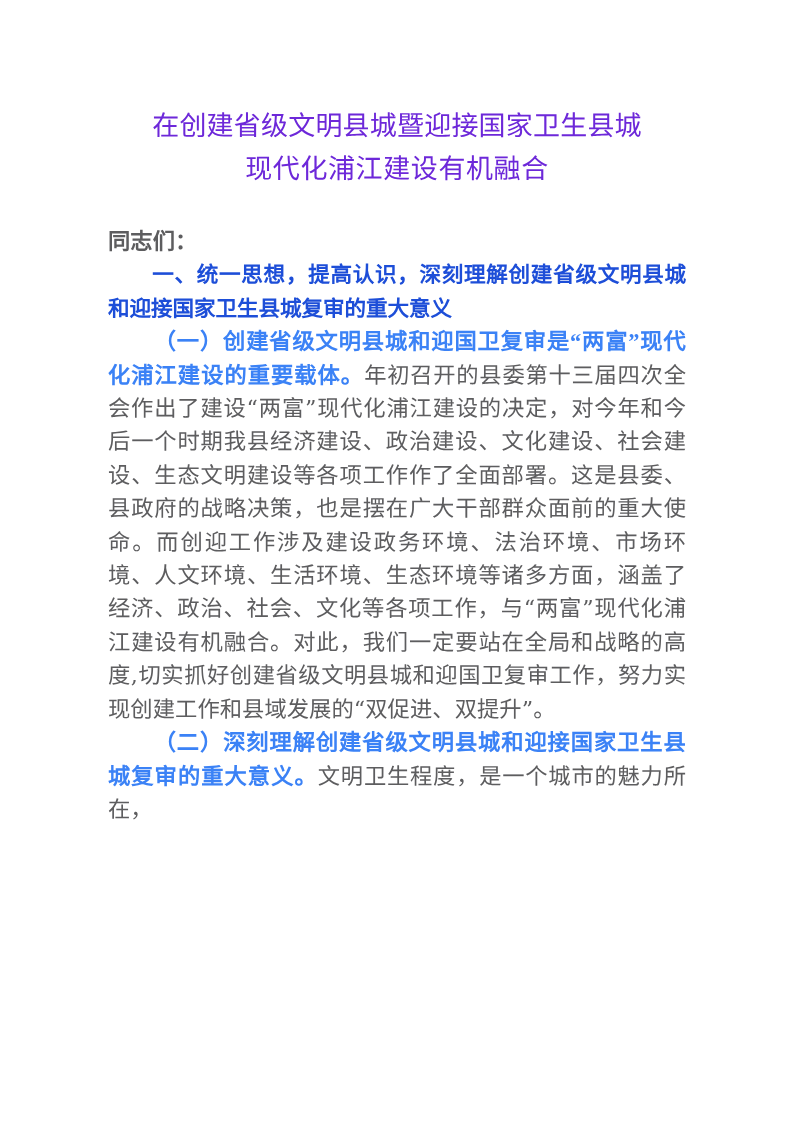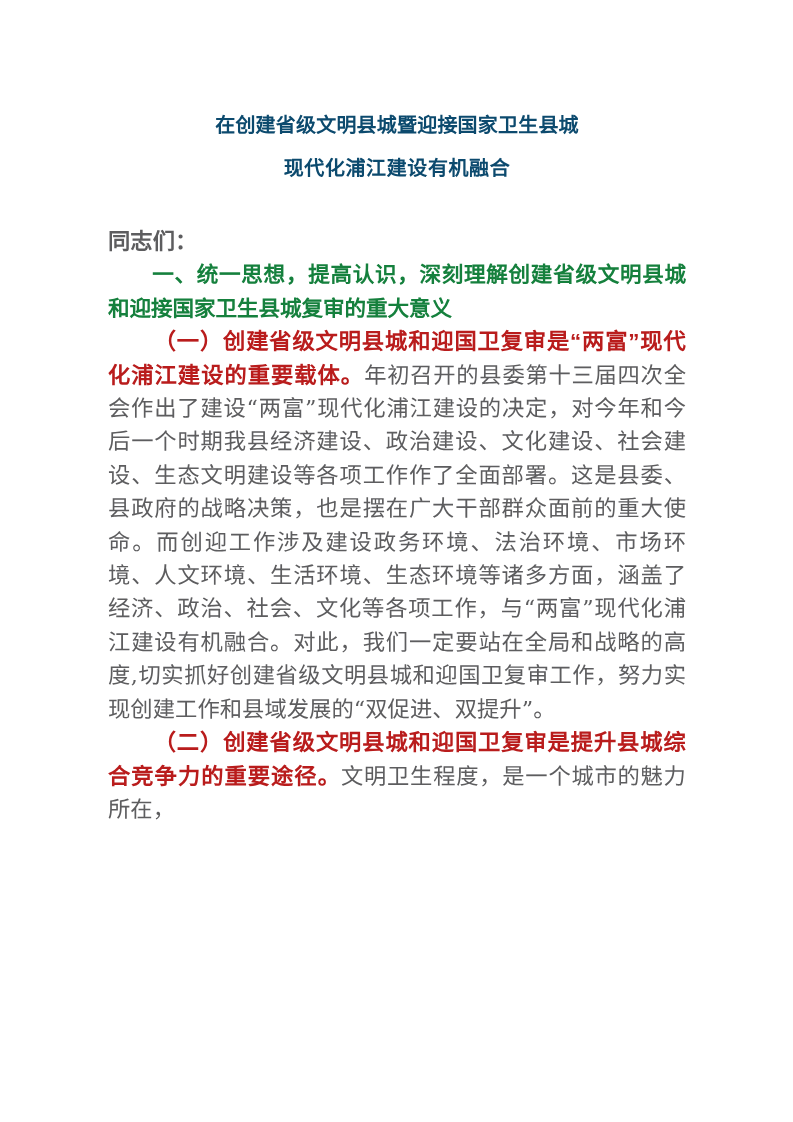--- a/index.html
+++ b/index.html
@@ -26,27 +26,27 @@
   .content {
     position: absolute;
     left: 108px;
     top: 104px;
     width: 578px;
   }
 
   
   .doc-title {
     font-family: "DejaVu Serif", "Liberation Serif", serif;
-    font-size: 20px;
+    font-size: 27px;
     line-height: 43px;
     text-align: center;
-    color: #0c4a6e;
+    color: #6d28d9;
     letter-spacing: 0.2px;
     margin: 0 0 0 0;
-    font-weight: 700;
+    font-weight: 400;
     white-space: normal;
   }
   .doc-title .tline {
     display: block;
   }
   .doc-title .tline.l2 {
     letter-spacing: 0.6px;
   }
 
   
@@ -68,34 +68,34 @@
   .indent2 {
     text-indent: 2.05em;
   }
 
   
   .heading-hei {
     font-family: "DejaVu Sans", "Liberation Sans", sans-serif;
     font-size: 21.6px;
     line-height: 33.4px;
     font-weight: bold;
-    color: #15803d;
+    color: #1d4ed8;
     text-align: justify;
     text-justify: inter-ideograph;
     margin: 0;
     text-indent: 2.05em;
     letter-spacing: -0.1px;
     word-break: break-all;
   }
 
   
   .lead-bold {
-    font-family: Liberation Sans, sans-serif;
+    font-family: Liberation Serif, serif;
     font-weight: bold;
-    color: #b91c1c;
+    color: #3b82f6;
     letter-spacing: 0.3px;
   }
 </style>
 </head>
 <body>
 
 <div class="page">
   <div class="content">
 
     <h1 class="doc-title">
@@ -104,16 +104,16 @@
     </h1>
 
     <p class="para gap-salutation">同志们：</p>
 
 
 
     <p class="heading-hei">一、统一思想，提高认识，深刻理解创建省级文明县城和迎接国家卫生县城复审的重大意义</p>
 
     <p class="para indent2"><span class="lead-bold">（一）创建省级文明县城和迎国卫复审是“两富”现代化浦江建设的重要载体。</span><span>年初召开的县委第十三届四次全会作出了建设“两富”现代化浦江建设的决定，对今年和今后一个时期我县经济建设、政治建设、文化建设、社会建设、生态文明建设等各项工作作了全面部署。这是县委、县政府的战略决策，也是摆在广大干部群众面前的重大使命。而创迎工作涉及建设政务环境、法治环境、市场环境、人文环境、生活环境、生态环境等诸多方面，涵盖了经济、政治、社会、文化等各项工作，与“两富”现代化浦江建设有机融合。对此，我们一定要站在全局和战略的高度,切实抓好创建省级文明县城和迎国卫复审工作，努力实现创建工作和县域发展的“双促进、双提升”。</span></p>
 
-    <p class="para indent2"><span class="lead-bold">（二）创建省级文明县城和迎国卫复审是提升县城综合竞争力的重要途径。</span><span>文明卫生程度，是一个城市的魅力所在，</span></p>
+    <p class="para indent2"><span class="lead-bold">（二）深刻理解创建省级文明县城和迎接国家卫生县城复审的重大意义。</span><span>文明卫生程度，是一个城市的魅力所在，</span></p>
 
   </div>
 </div>
 
 </body></html>

